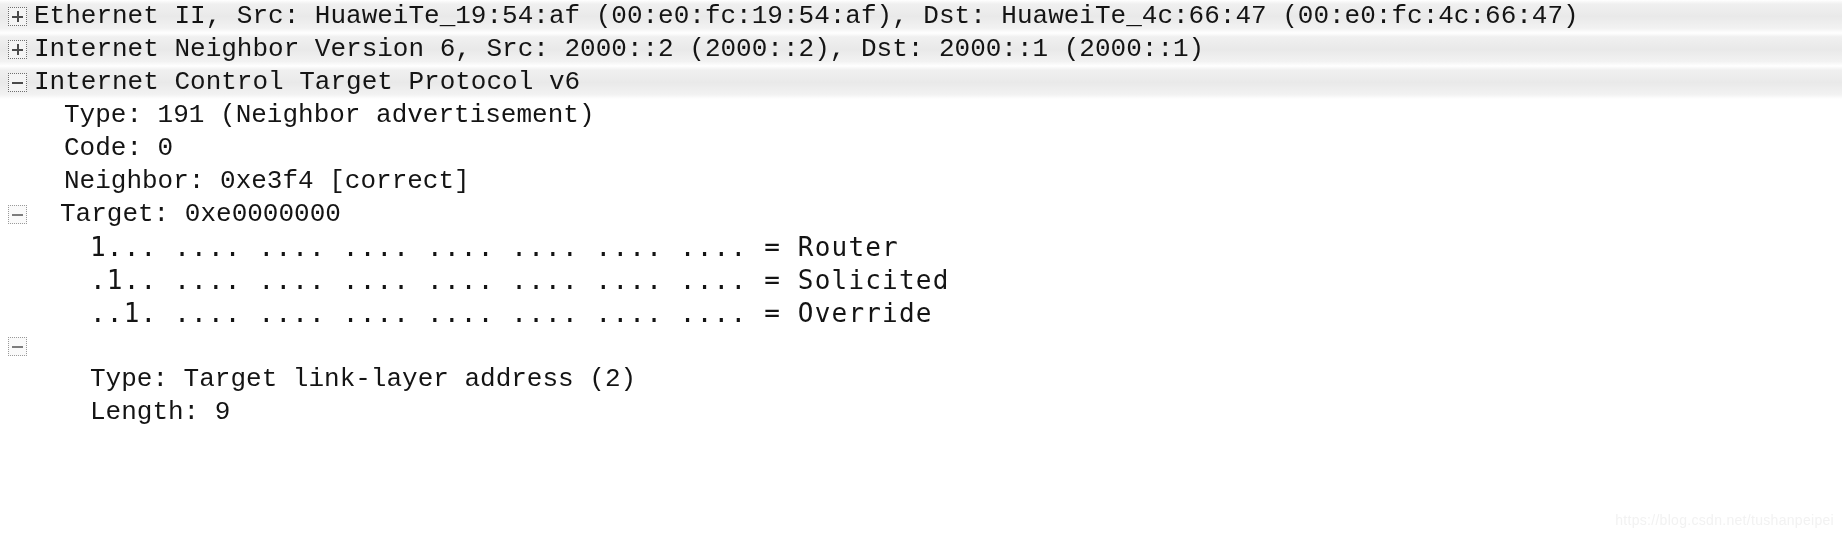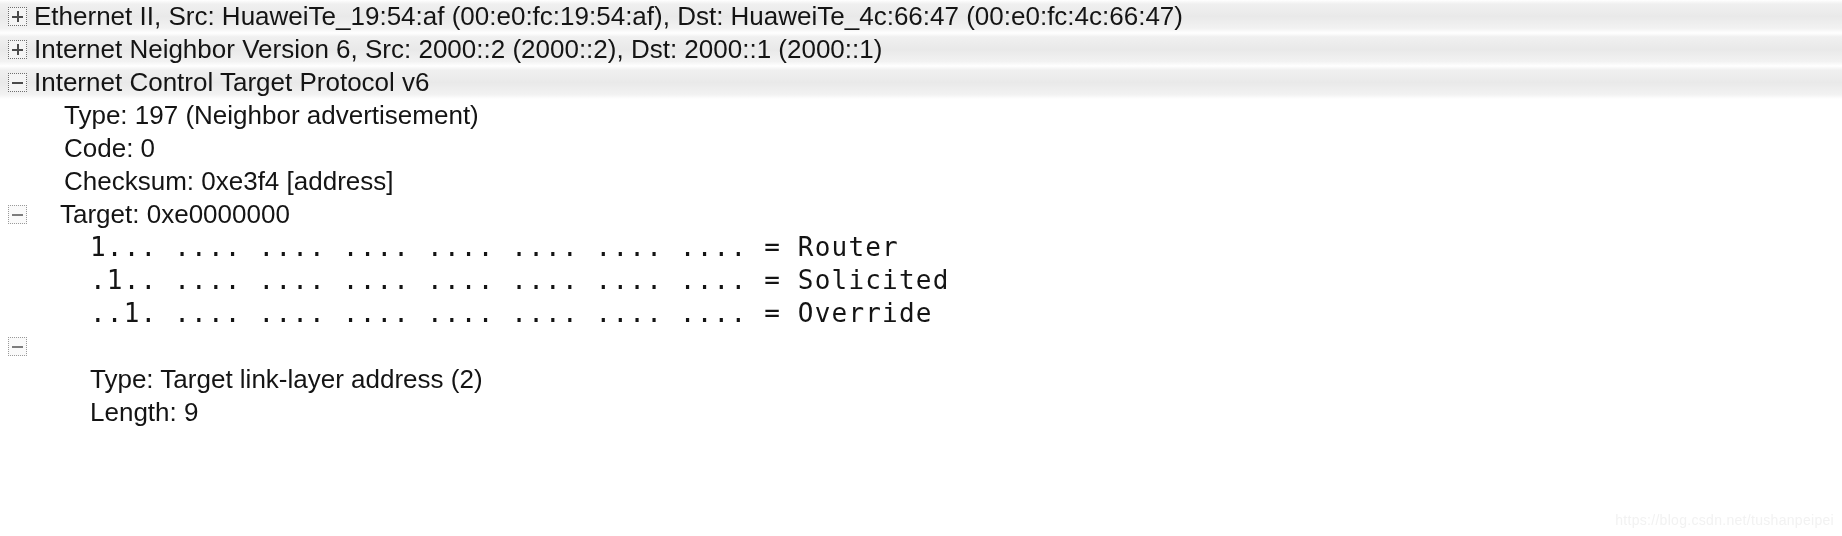--- a/index.html
+++ b/index.html
@@ -83,21 +83,21 @@
   }
   .toggle-box.faint::before { background: #7d7d7d; }
 
   .toggle-spacer {
     width: 34px;
     min-width: 34px;
     height: 33px;
   }
 
   .label {
-    font-family: Liberation Sans, sans-serif;
+    font-family: Liberation Mono, monospace;
     font-size: 26px;
     color: #141414;
   }
 
   .bits {
     font-family: "DejaVu Sans Mono", "Liberation Mono", monospace;
     font-size: 26px;
     color: #141414;
     letter-spacing: 1.2px;
   }
@@ -136,29 +136,29 @@
       <span class="label ind-0">Internet Neighbor Version 6, Src: 2000::2 (2000::2), Dst: 2000::1 (2000::1)</span>
     </div>
     <div class="tree-row row-banded">
       <div class="toggle-cell">
         <span class="toggle-box"></span>
       </div>
       <span class="label ind-0">Internet Control Target Protocol v6</span>
     </div>
     <div class="tree-row">
       <div class="toggle-spacer"></div>
-      <span class="label ind-1">Type: 197 (Neighbor advertisement)</span>
+      <span class="label ind-1">Type: 191 (Neighbor advertisement)</span>
     </div>
     <div class="tree-row">
       <div class="toggle-spacer"></div>
       <span class="label ind-1">Code: 0</span>
     </div>
     <div class="tree-row">
       <div class="toggle-spacer"></div>
-      <span class="label ind-1">Checksum: 0xe3f4 [address]</span>
+      <span class="label ind-1">Neighbor: 0xe3f4 [correct]</span>
     </div>
     <div class="tree-row">
       <div class="toggle-cell">
         <span class="toggle-box faint"></span>
       </div>
       <span class="label ind-2">Target: 0xe0000000</span>
     </div>
     <div class="tree-row">
       <div class="toggle-spacer"></div>
       <span class="bits ind-3">1... .... .... .... .... .... .... .... = Router</span>

